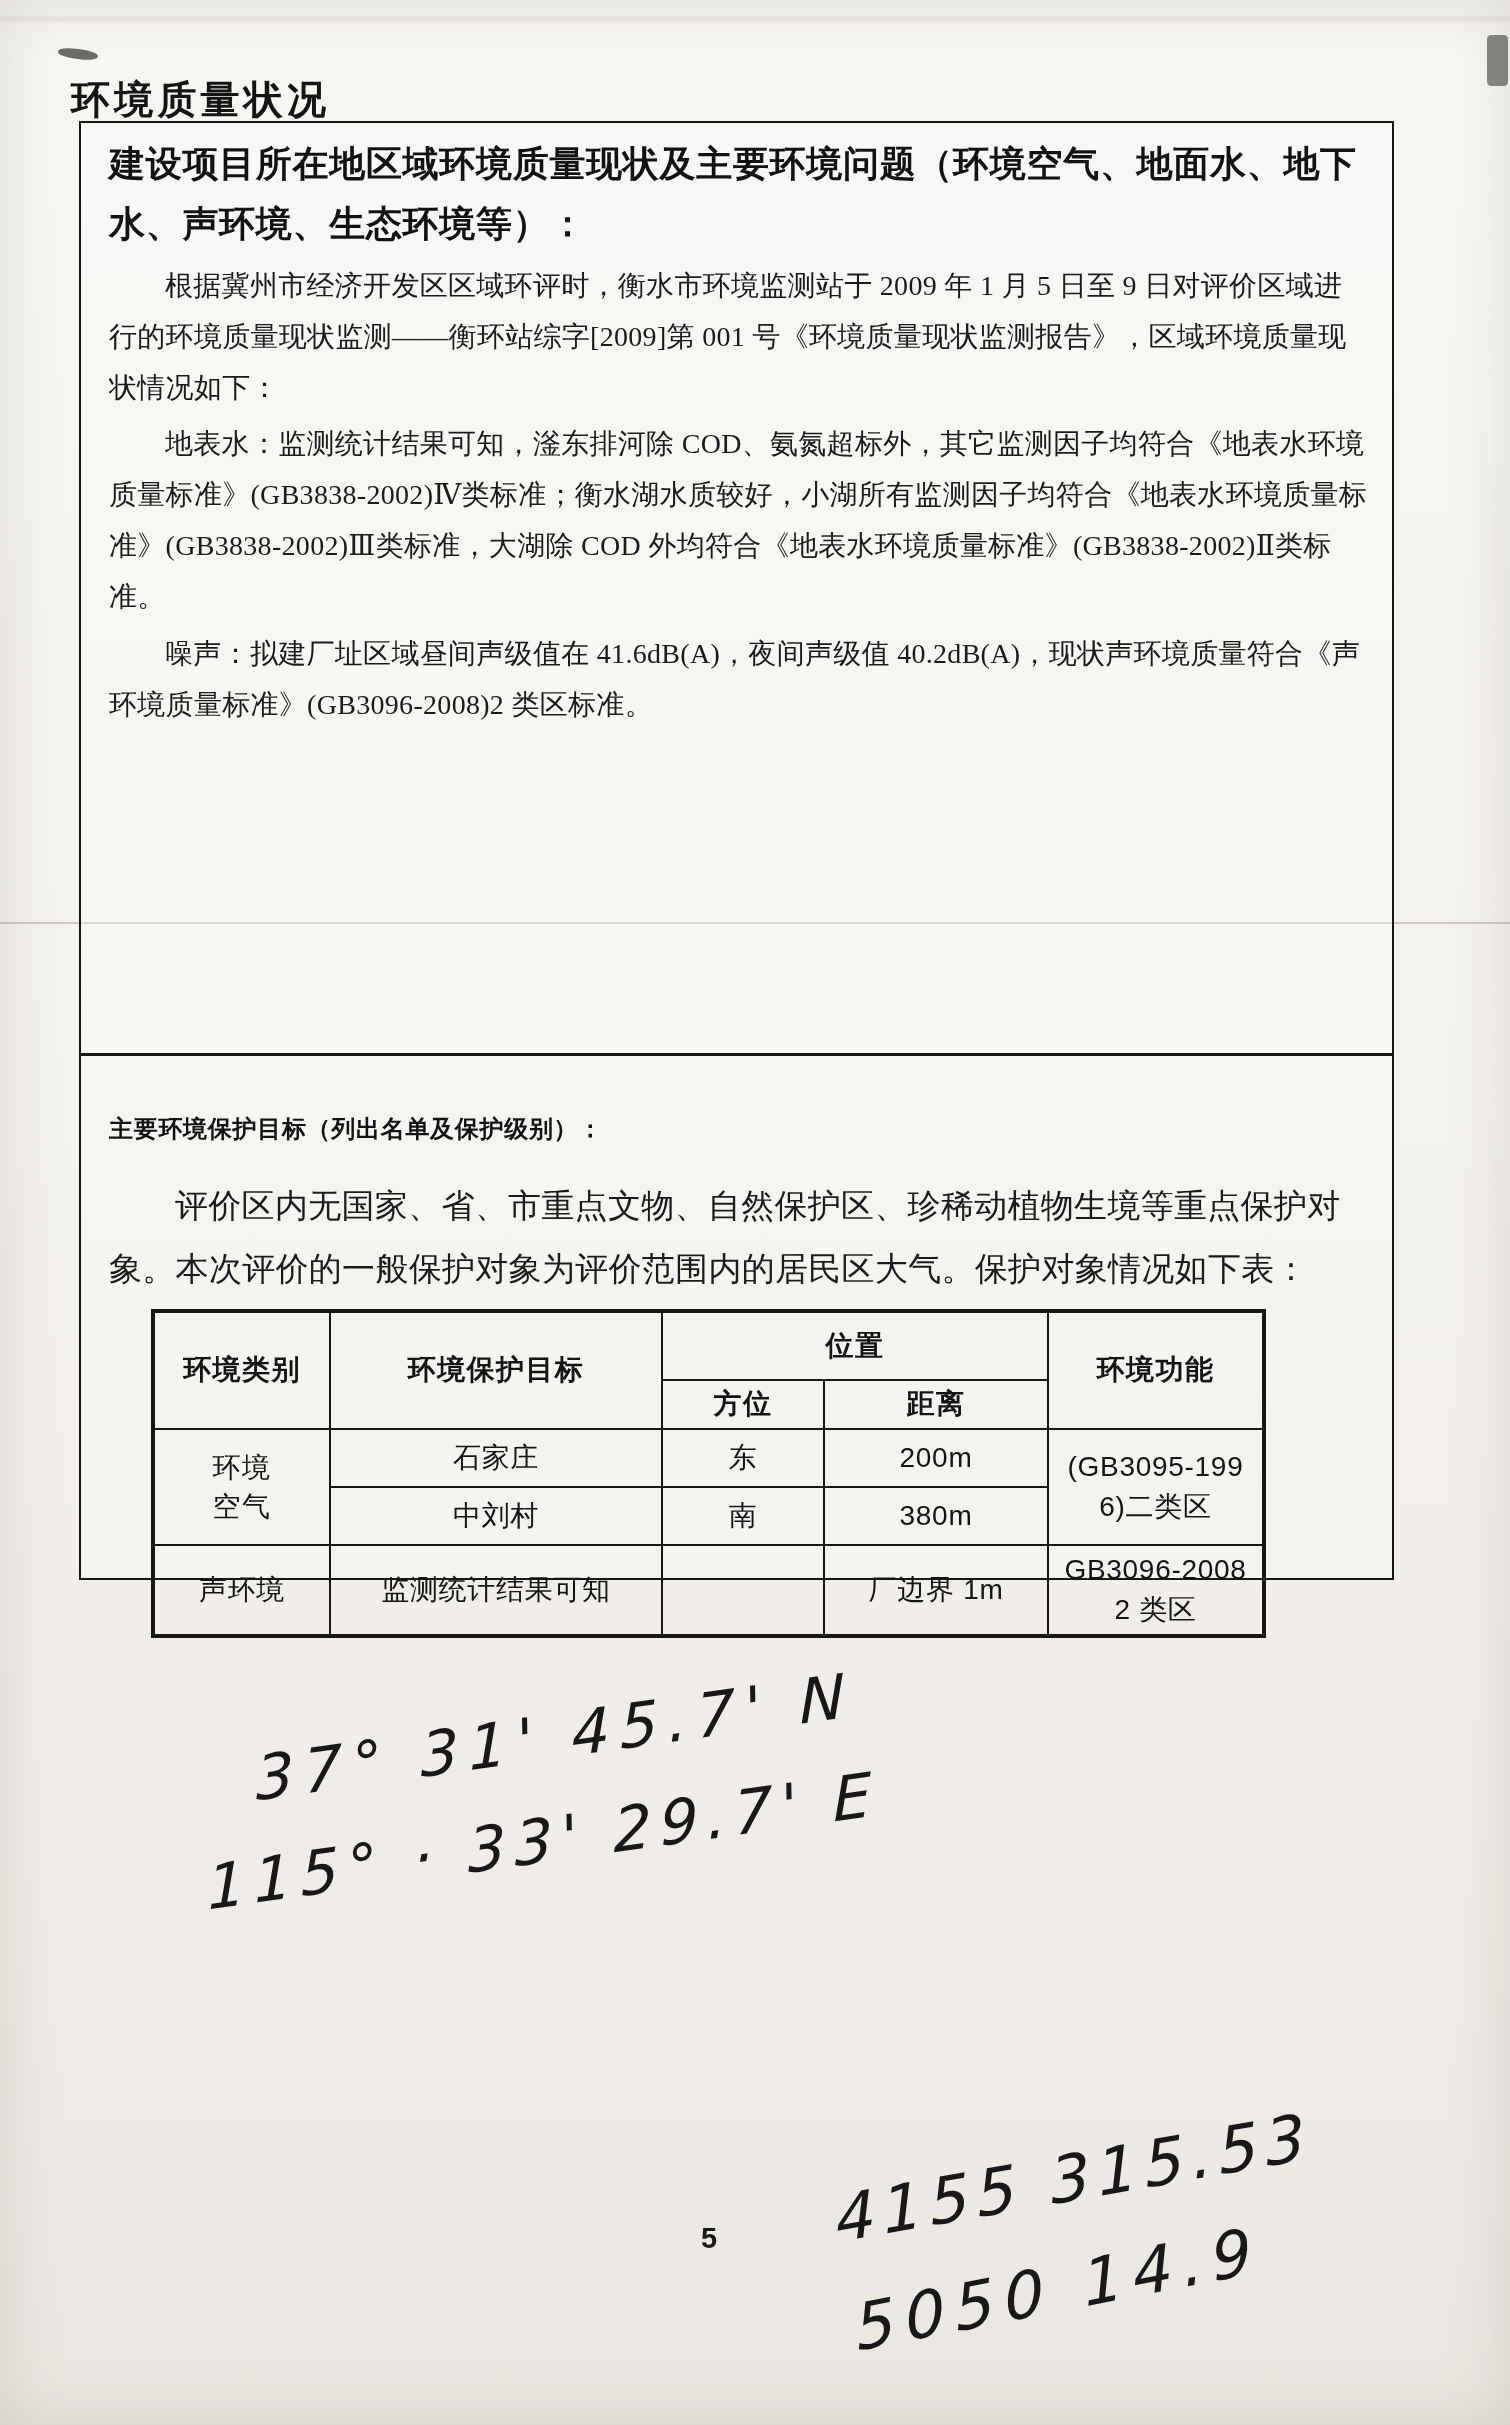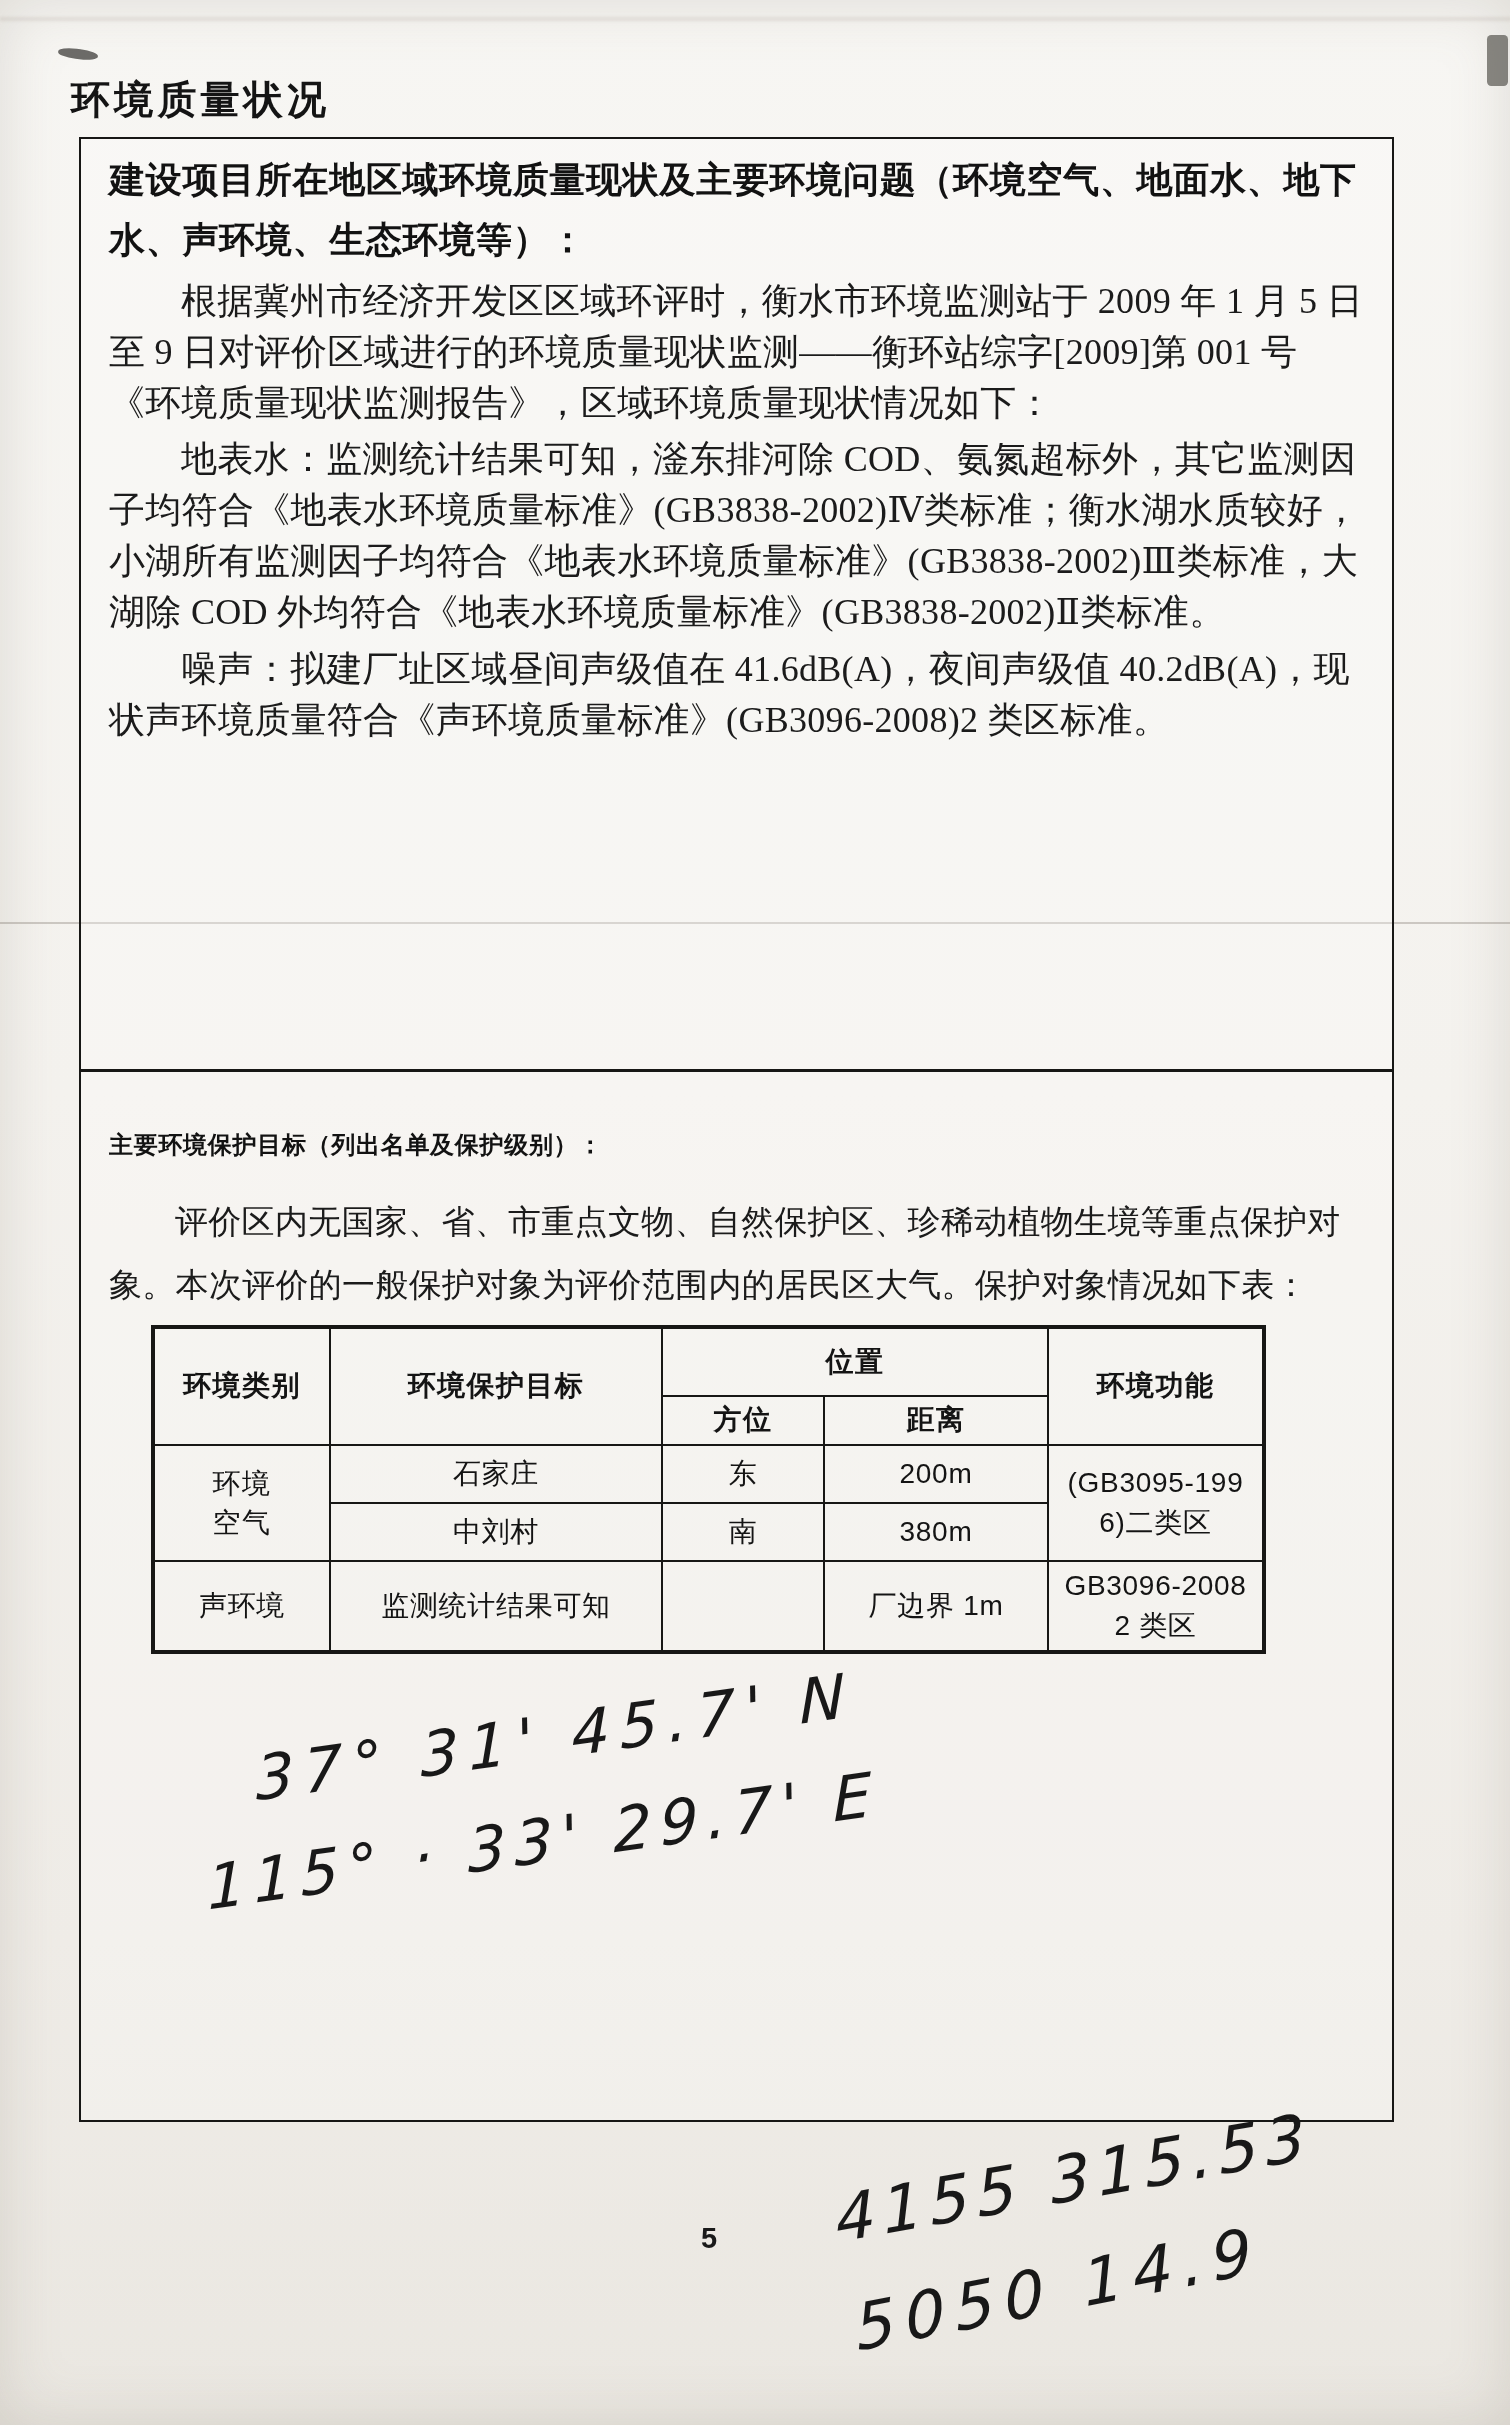--- a/index.html
+++ b/index.html
@@ -21,32 +21,32 @@
   .mark-tl{position:absolute;left:58px;top:49px;width:40px;height:10.4px;background:#3d3c39;border-radius:45%;transform:rotate(7deg);opacity:.75;}
   .mark-tr{position:absolute;left:1487px;top:35px;width:21px;height:51px;background:#4b4944;border-radius:4.2px;opacity:.65;}
   .fold-crease{position:absolute;left:0;top:922px;width:100%;height:2.1px;background:rgba(110,100,88,.30);filter:blur(0.7px);}
   
   .doc-title{
     position:absolute;left:71px;top:73px;
     font-family:var(--sans);font-weight:700;font-size:39px;letter-spacing:4.2px;color:#141414;
   }
   
   .form-box{
-    position:absolute;left:79px;top:137px;width:1315px;height:1985px;
+    position:absolute;left:79px;top:121px;width:1315px;height:1459px;
     border:2.8px solid var(--border);background:rgba(255,255,255,.25);text-decoration:underline;
   }
   .divider{position:absolute;left:0;top:930px;width:100%;height:2.8px;background:var(--border);}
   
   .sec1{position:absolute;left:28px;top:11px;width:1260px;}
   .sec1 .heading{
     font-family:var(--sans);font-weight:700;font-size:36px;line-height:60px;
     letter-spacing:0.7px;color:#121212;
   }
   .sec1 .para{
-    font-family:var(--serif);font-size:36px;line-height:51px;letter-spacing:0.3px;
+    font-family:var(--serif);font-size:28px;line-height:51px;letter-spacing:0.3px;
     text-indent:2em;margin-top:5.5px;color:#1b1b1b;
   }
   
   .sec2{position:absolute;left:28px;top:963px;width:1260px;}
   .sec2 .heading{
     margin-top:11px;font-family:var(--sans);font-weight:700;font-size:24px;line-height:64px;
     letter-spacing:0.7px;color:#121212;
   }
   .sec2 .para{
     margin-top:14px;font-family:var(--serif);font-size:33px;line-height:63px;

